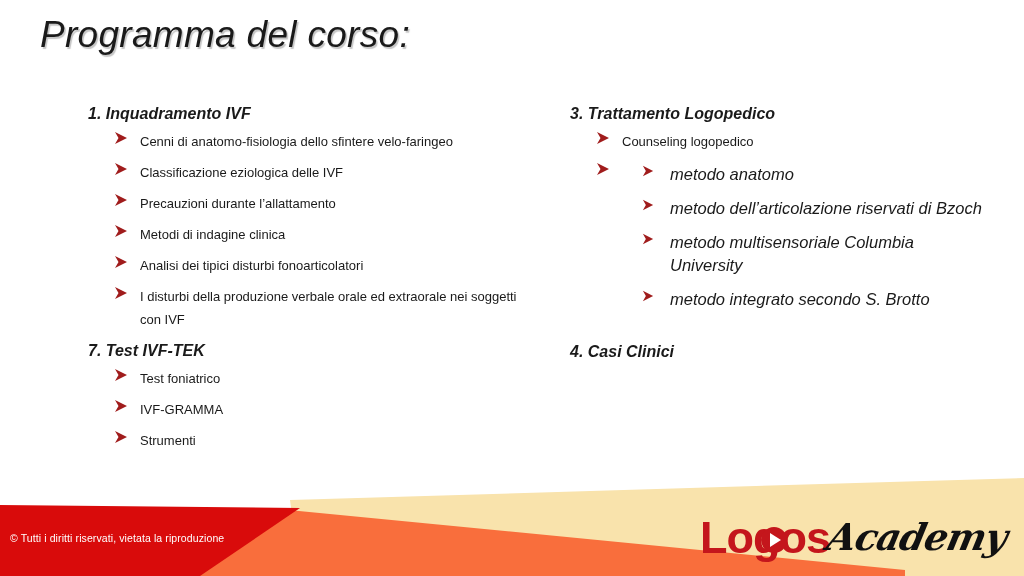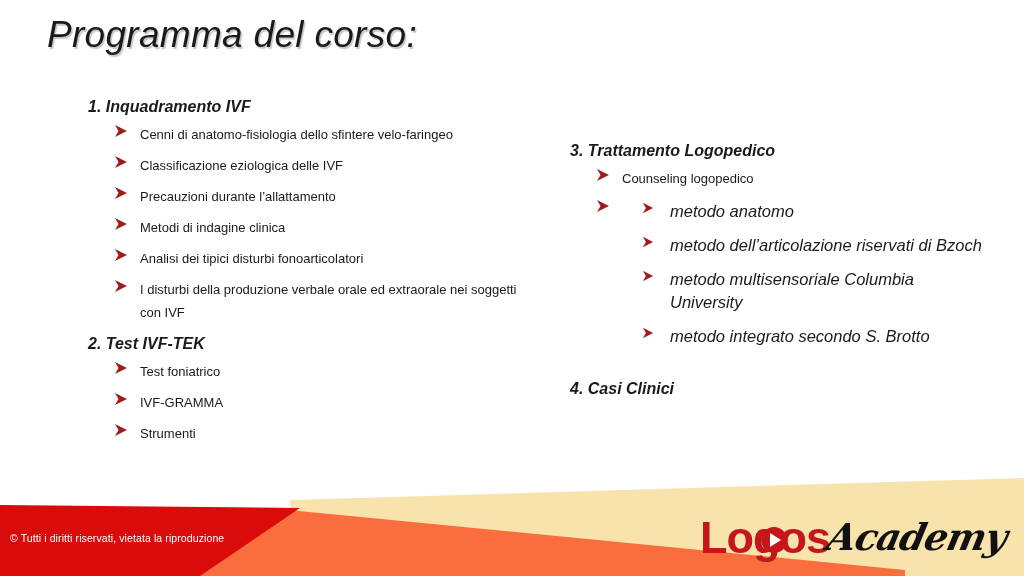--- a/index.html
+++ b/index.html
@@ -14,38 +14,38 @@
     position: relative;
     width: 1024px;
     height: 576px;
     background: #ffffff;
     overflow: hidden;
   }
 
   
   #slide-title {
     position: absolute;
-    left: 47px;
+    left: 40px;
     top: 14px;
     font-size: 37px;
     font-style: italic;
     font-weight: 400;
     color: #1a1a1a;
     letter-spacing: 0.3px;
     text-shadow: 1.5px 1.5px 1px rgba(150,150,150,0.55);
     white-space: nowrap;
   }
 
   
   .column {
     position: absolute;
-    top: 97px;
+    top: 104px;
   }
   #left-column  { left: 88px;  width: 450px; }
-  #right-column { left: 570px; width: 420px; margin-top: 44px; }
+  #right-column { left: 570px; width: 420px; }
 
   
   .section-heading {
     font-size: 16px;
     font-weight: bold;
     font-style: italic;
     color: #1a1a1a;
     margin: 0 0 6px 0;
     line-height: 20px;
     white-space: nowrap;
@@ -226,21 +226,21 @@
       <li class="bullet-item">
         <span class="arrow-icon">
           <svg width="14" height="14" viewBox="0 0 14 14">
               <path d="M1 1 L13 7 L1 13 L4.5 7 Z" fill="#A01C1C"></path>
             </svg>
         </span>
         <span class="bullet-text">I disturbi della produzione verbale orale ed extraorale nei soggetti con IVF</span>
       </li>
     </ul>
 
-    <div class="section-heading">2. Test IVF-TEK</div>
+    <div class="section-heading">7. Test IVF-TEK</div>
     <ul class="bullet-list level-1">
       <li class="bullet-item">
         <span class="arrow-icon">
           <svg width="14" height="14" viewBox="0 0 14 14">
               <path d="M1 1 L13 7 L1 13 L4.5 7 Z" fill="#A01C1C"></path>
             </svg>
         </span>
         <span class="bullet-text">Test foniatrico</span>
       </li>
       <li class="bullet-item">

